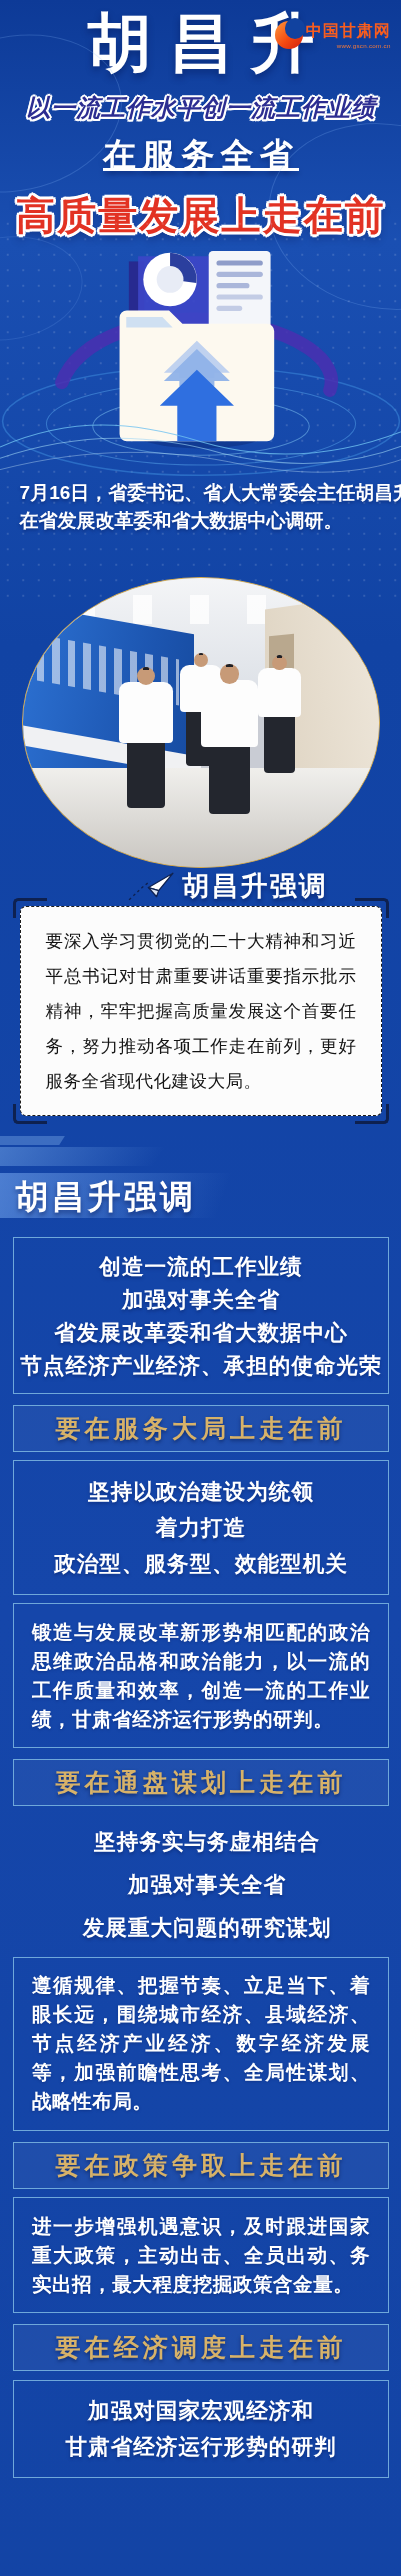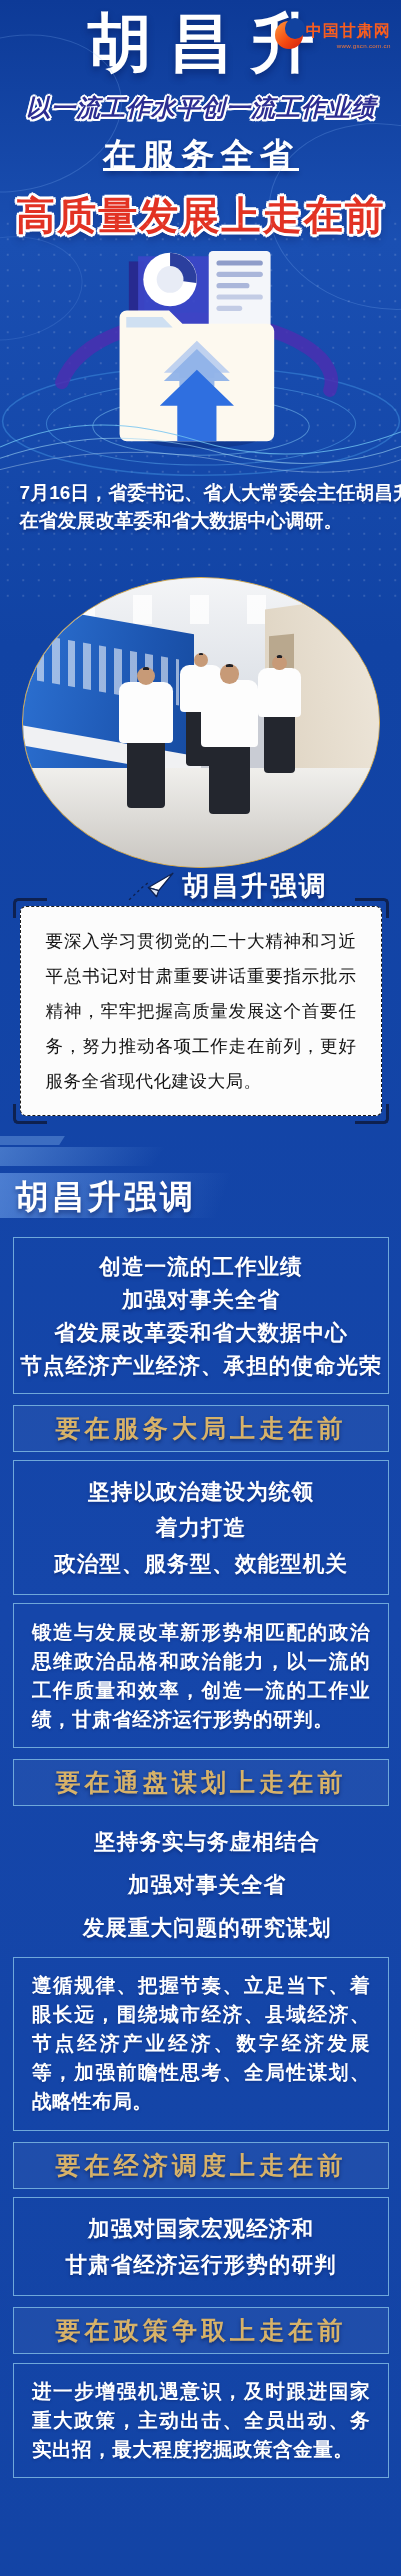--- a/index.html
+++ b/index.html
@@ -269,33 +269,33 @@
             <div>加强对事关全省</div>
             <div>发展重大问题的研究谋划</div>
           </div>
         </div>
         <div class="box para-box">
           <p>遵循规律、把握节奏、立足当下、着眼长远，围绕城市经济、县域经济、节点经济产业经济、数字经济发展等，加强前瞻性思考、全局性谋划、战略性布局。</p>
         </div>
       </section>
       <section>
         <div class="box banner">
+          <span>要在政策争取上走在前</span>
+        </div>
+        <div class="box para-box">
+          <p>进一步增强机遇意识，及时跟进国家重大政策，主动出击、全员出动、务实出招，最大程度挖掘政策含金量。</p>
+        </div>
+      </section>
+      <section>
+        <div class="box banner">
           <span>要在经济调度上走在前</span>
         </div>
         <div class="box sub-box">
           <div class="center-lines">
             <div>加强对国家宏观经济和</div>
             <div>甘肃省经济运行形势的研判</div>
           </div>
         </div>
       </section>
-      <section>
-        <div class="box banner">
-          <span>要在政策争取上走在前</span>
-        </div>
-        <div class="box para-box">
-          <p>进一步增强机遇意识，及时跟进国家重大政策，主动出击、全员出动、务实出招，最大程度挖掘政策含金量。</p>
-        </div>
-      </section>
     </div>
 
 </div>
 
 
 </body></html>

